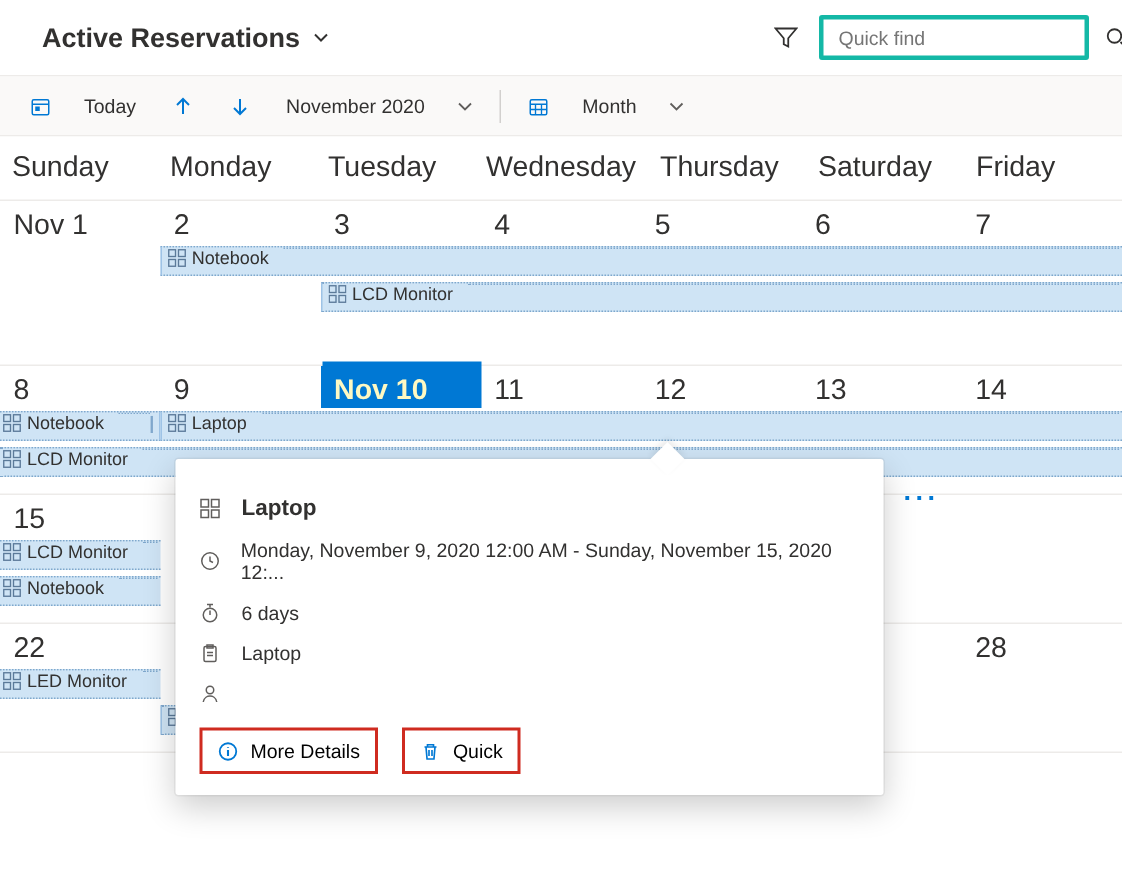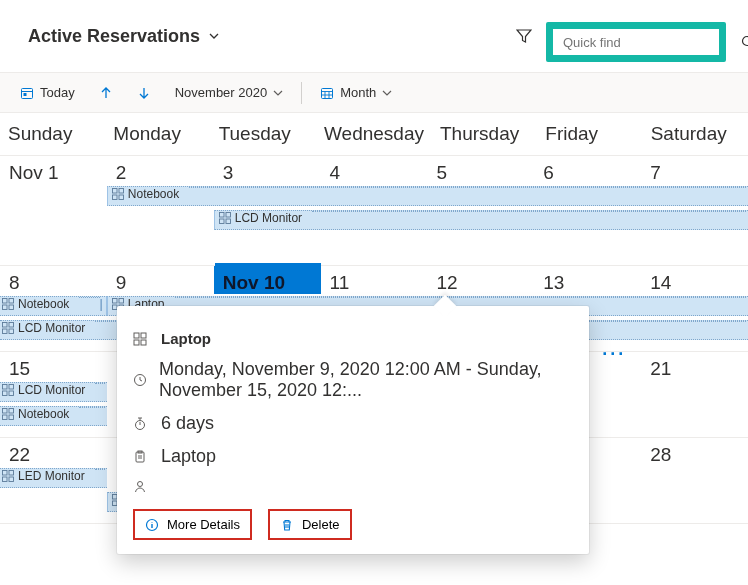--- a/index.html
+++ b/index.html
@@ -26,45 +26,44 @@
     font-weight: 600;
     display: flex;
     align-items: center;
     gap: 8px;
   }
   .spacer { flex: 1; }
   .filter-icon { margin-right: 14px; cursor: pointer; }
   .search {
     display: flex;
     align-items: center;
-    border: 7px solid #14b8a6;
+    border: 3px solid #14b8a6;
     border-radius: 2px;
     width: 180px;
-    height: 40px;
+    height: 30px;
     padding: 0 8px;
-    margin-top: 12px;
   }
   .search input {
     border: none; outline: none; flex: 1; font-size: 13px;
     background: transparent;
   }
   
   .toolbar {
     display: flex;
     align-items: center;
     gap: 12px;
     padding: 8px 14px;
     background: #faf9f8;
     border-bottom: 1px solid #edebe9;
     font-size: 13px;
   }
   .toolbar .btn {
     display: inline-flex;
     align-items: center;
-    gap: 6px;
+    gap: 22px;
     padding: 4px 6px;
     cursor: pointer;
     border-radius: 2px;
   }
   .toolbar .sep { width: 1px; height: 22px; background: #d2d0ce; }
   .ic { display: inline-flex; }
   .ic svg { display: block; }
 
   
   .calendar { background: #fff; }
@@ -90,21 +89,21 @@
     grid-template-columns: repeat(7, 1fr);
   }
   .date-cell {
     padding: 6px 8px 0 8px;
     font-size: 19px;
     color: #323130;
     border-left: 1px solid transparent;
   }
   .date-cell.today {
     background: #0078d4;
-    color: #0f172a;
+    color: #fef9c3;
     font-weight: 600;
     position: relative;
   }
   .date-cell.today::before {
     content: "";
     position: absolute;
     top: -3px; left: 0; right: 0;
     height: 3px; background: #0078d4;
   }
   .events {
@@ -173,21 +172,21 @@
     width: 16px; height: 16px;
     background: #fff;
     transform: rotate(45deg);
     box-shadow: -2px -2px 4px rgba(0,0,0,.08);
   }
   .pop-row {
     display: flex;
     align-items: center;
     gap: 12px;
     padding: 6px 0;
-    font-size: 18px;
+    font-size: 13px;
     color: #323130;
   }
   .pop-row.title { font-weight: 600; font-size: 15px; }
   .pop-row .ic { width: 16px; color: #605e5c; }
   .pop-actions {
     display: flex;
     gap: 16px;
     padding-top: 10px;
   }
   .pop-btn {
@@ -282,22 +281,22 @@
   </div>
 </div>
 
 <div class="calendar">
   <div class="day-header" id="day-header">
       <div>Sunday</div>
       <div>Monday</div>
       <div>Tuesday</div>
       <div>Wednesday</div>
       <div>Thursday</div>
+      <div>Saturday</div>
       <div>Friday</div>
-      <div>Saturday</div>
     </div>
   <div class="weeks" id="weeks">
       <div class="week big">
         <div class="dates">
           <div class="date-cell">Nov 1</div>
           <div class="date-cell">2</div>
           <div class="date-cell">3</div>
           <div class="date-cell">4</div>
           <div class="date-cell">5</div>
           <div class="date-cell">6</div>
@@ -400,21 +399,20 @@
         </div>
       </div>
       <div class="week">
         <div class="dates">
           <div class="date-cell">15</div>
           <div class="date-cell"></div>
           <div class="date-cell"></div>
           <div class="date-cell"></div>
           <div class="date-cell"></div>
           <div class="date-cell"></div>
-          <div class="date-cell">21</div>
         </div>
         <div class="events">
           <div class="event-row">
             <div class="event-bar cont-right cont-left" style="left: 0%; width: 14.2857%;">
               <span class="label">
                 <span class="ic">
                   <svg class="grid-ic" viewBox="0 0 12 12">
                     <rect x="0.5" y="0.5" width="4.5" height="4.5" stroke="#5b7a99" fill="none" stroke-width="0.9"></rect>
                     <rect x="7" y="0.5" width="4.5" height="4.5" stroke="#5b7a99" fill="none" stroke-width="0.9"></rect>
                     <rect x="0.5" y="7" width="4.5" height="4.5" stroke="#5b7a99" fill="none" stroke-width="0.9"></rect>
@@ -549,16 +547,16 @@
           </svg>
       </span>
       <span>More Details</span>
     </div>
     <div class="pop-btn">
       <span class="ic">
         <svg width="14" height="14" viewBox="0 0 14 14">
             <path d="M3 4h8M5 4V2.5h4V4M4 4l.7 8h4.6L10 4M6 6v4M8 6v4" stroke="#0078d4" fill="none" stroke-width="1.1"></path>
           </svg>
       </span>
-      <span>Delete</span>
+      <span>Quick</span>
     </div>
   </div>
 </div>
 
 </body></html>

